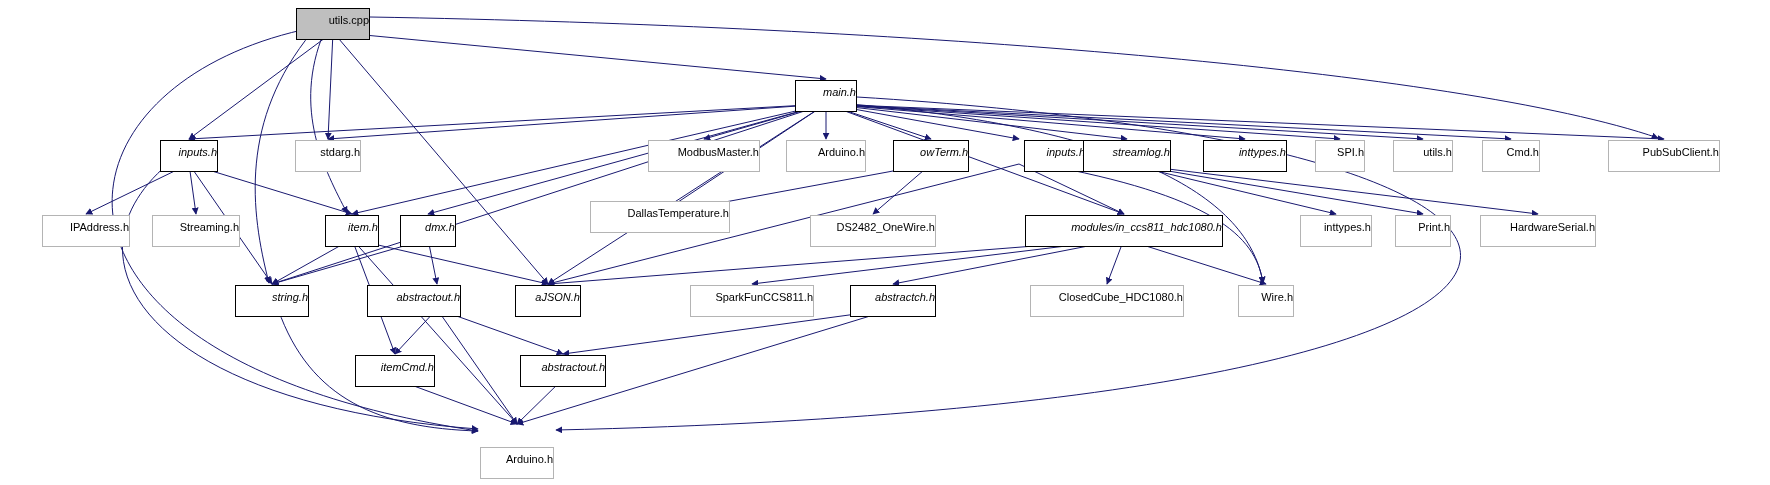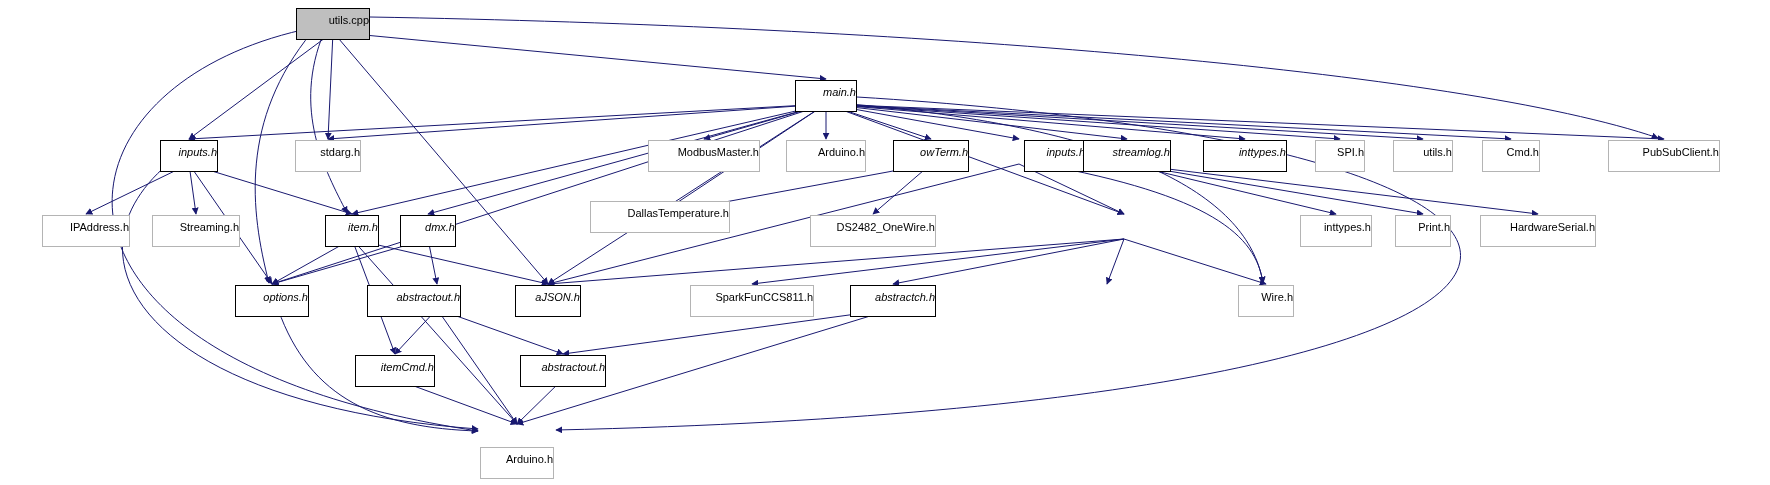--- a/index.html
+++ b/index.html
@@ -118,26 +118,28 @@
   <div class="node ext" style="left:1315px;top:140px;width:50px">SPI.h</div>
   <div class="node ext" style="left:1393px;top:140px;width:60px">utils.h</div>
   <div class="node ext" style="left:1482px;top:140px;width:58px">Cmd.h</div>
   <div class="node ext" style="left:1608px;top:140px;width:112px">PubSubClient.h</div>
   <div class="node ext" style="left:42px;top:215px;width:88px">IPAddress.h</div>
   <div class="node ext" style="left:152px;top:215px;width:88px">Streaming.h</div>
   <div class="node int" style="left:325px;top:215px;width:54px">item.h</div>
   <div class="node int" style="left:400px;top:215px;width:56px">dmx.h</div>
   <div class="node ext" style="left:590px;top:201px;width:140px">DallasTemperature.h</div>
   <div class="node ext" style="left:810px;top:215px;width:126px">DS2482_OneWire.h</div>
+  <div class="node int" style="left:1025px;top:215px;width:198px">modules/in_ccs811_hdc1080.h</div>
   <div class="node ext" style="left:1300px;top:215px;width:72px">inttypes.h</div>
   <div class="node ext" style="left:1395px;top:215px;width:56px">Print.h</div>
   <div class="node ext" style="left:1480px;top:215px;width:116px">HardwareSerial.h</div>
-  <div class="node int" style="left:235px;top:285px;width:74px">options.h</div>
+  <div class="node int" style="left:235px;top:285px;width:74px">string.h</div>
   <div class="node int" style="left:367px;top:285px;width:94px">abstractout.h</div>
   <div class="node int" style="left:515px;top:285px;width:66px">aJSON.h</div>
   <div class="node ext" style="left:690px;top:285px;width:124px">SparkFunCCS811.h</div>
   <div class="node int" style="left:850px;top:285px;width:86px">abstractch.h</div>
+  <div class="node ext" style="left:1030px;top:285px;width:154px">ClosedCube_HDC1080.h</div>
   <div class="node ext" style="left:1238px;top:285px;width:56px">Wire.h</div>
   <div class="node int" style="left:355px;top:355px;width:80px">itemCmd.h</div>
   <div class="node int" style="left:520px;top:355px;width:86px">abstractout.h</div>
   <div class="node ext" style="left:480px;top:447px;width:74px">Arduino.h</div>
 
 </div>
 
 </body></html>

